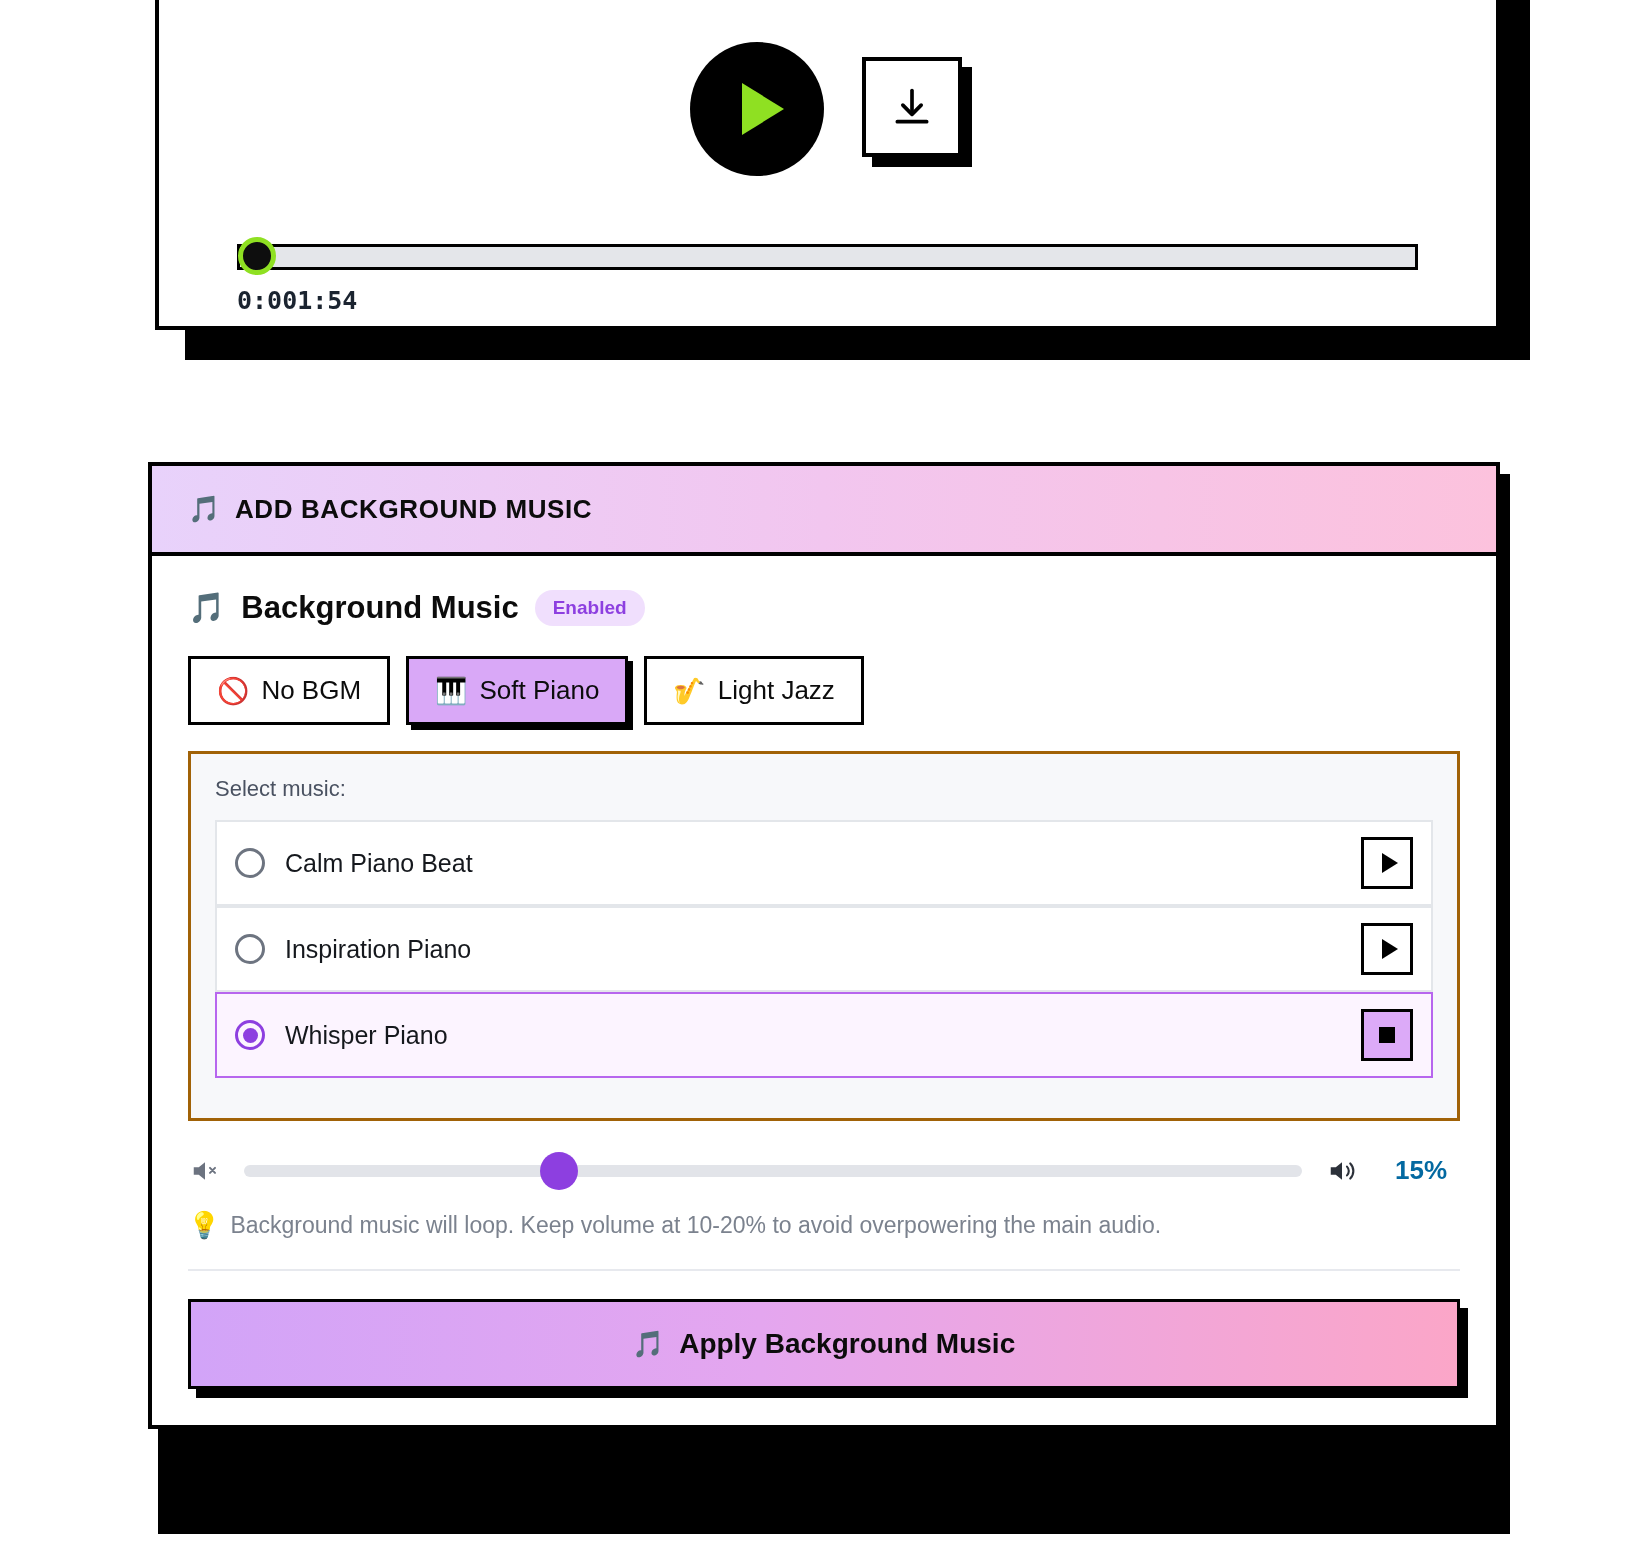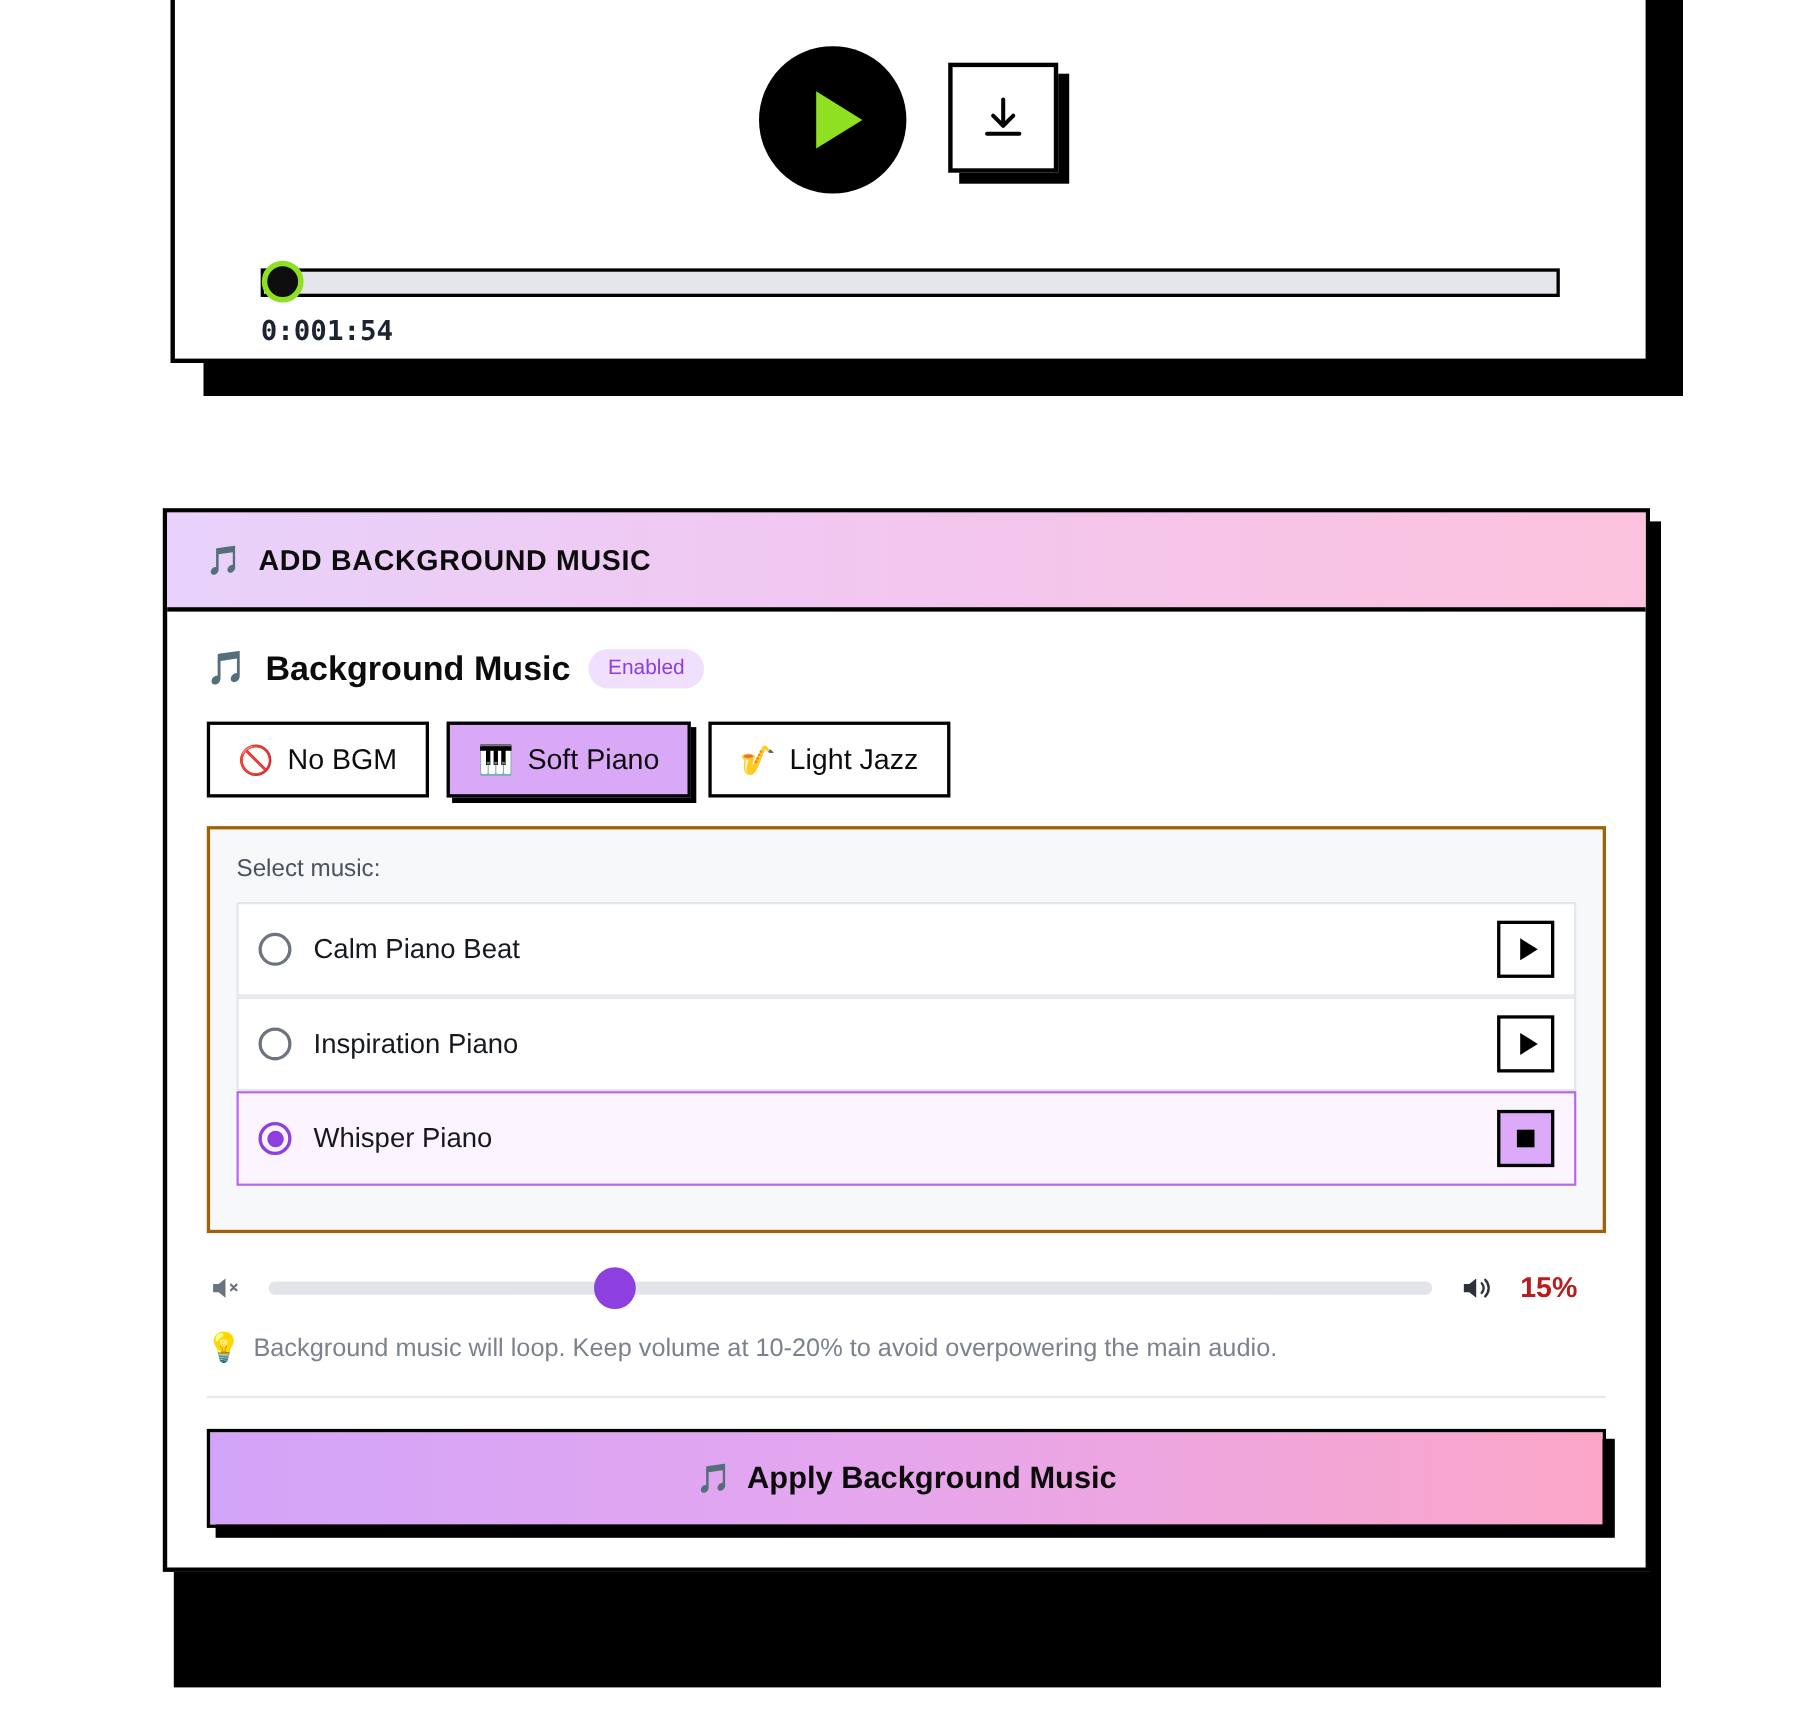--- a/index.html
+++ b/index.html
@@ -147,20 +147,21 @@
     font-size: 31px;
     font-weight: bold;
     color: #0c0c0c;
   }
   .badge-enabled {
     background: #f0dffd;
     color: #8d3fe0;
     font-size: 19px;
     padding: 7px 18px;
     border-radius: 20px;
+    font-weight: bold;
   }
 
   .chips { display: flex; gap: 16px; margin-bottom: 26px; }
   .chip {
     border: 3px solid #000;
     background: #fff;
     padding: 16px 26px;
     font-size: 26px;
     color: #0c0c0c;
     display: flex; align-items: center; gap: 12px;
@@ -247,23 +248,23 @@
   .vol-knob {
     position: absolute;
     top: -13px;
     width: 38px; height: 38px;
     border-radius: 50%;
     background: #8d3fe0;
   }
   .vol-pct {
     font-size: 26px;
     font-weight: bold;
-    color: #b91c1c;
+    color: #0369a1;
     width: 78px;
-    text-align: left;
+    text-align: center;
   }
   .hint {
     margin-top: 26px;
     font-size: 23px;
     color: #7b828e;
     display: flex;
     gap: 10px;
     align-items: flex-start;
   }
   .divider {

